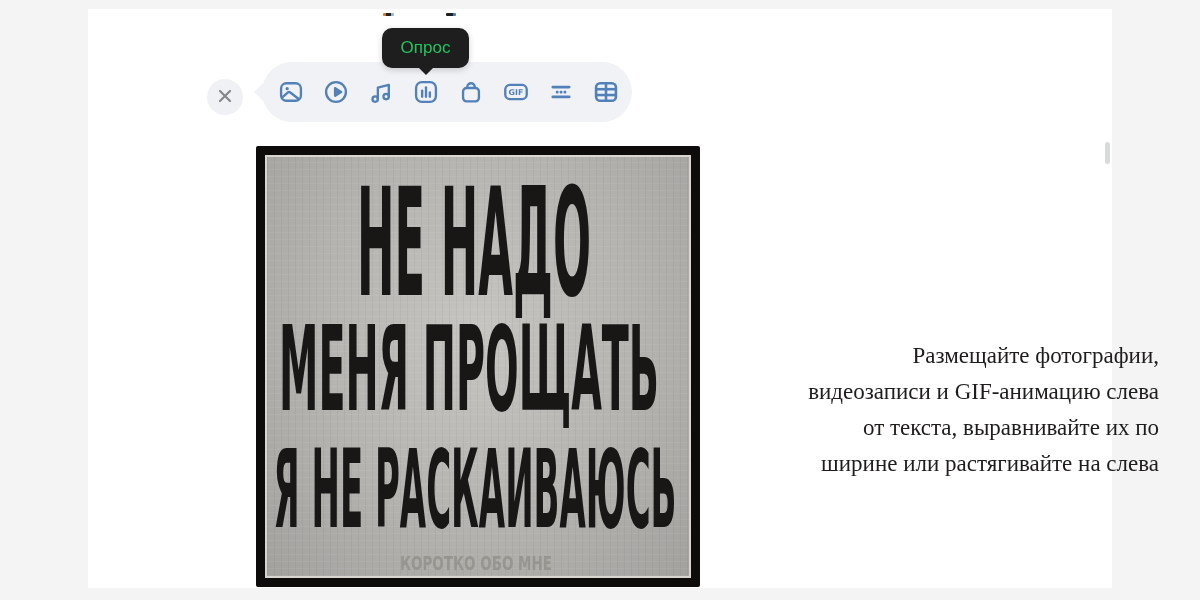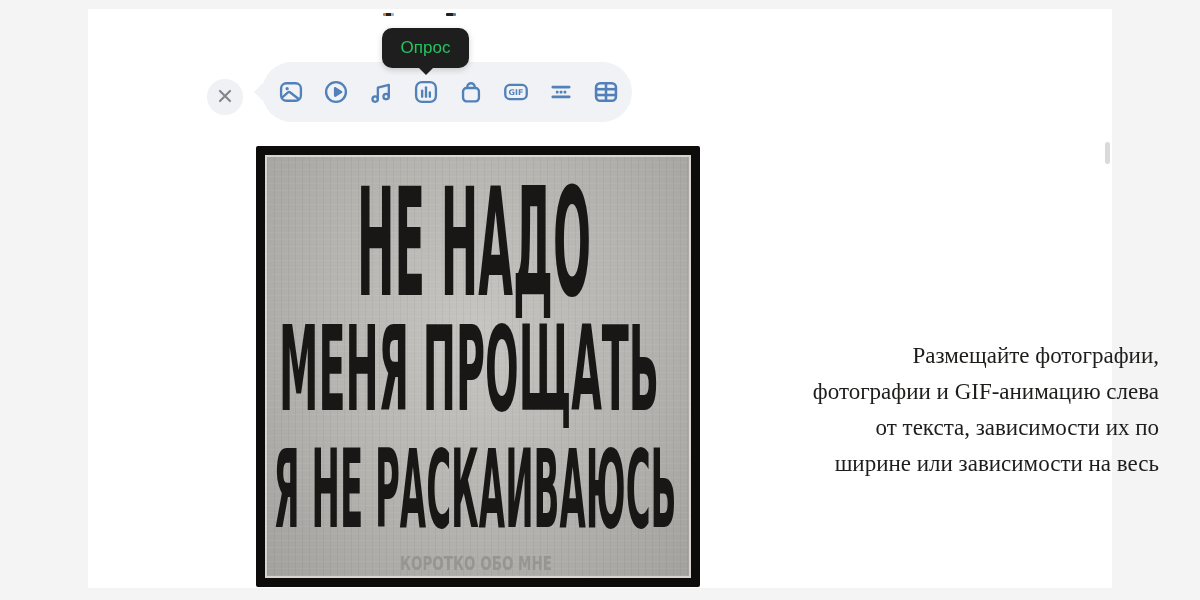--- a/index.html
+++ b/index.html
@@ -181,21 +181,21 @@
           <text x="207" y="92" transform="scale(1,1.5)" text-anchor="middle" font-size="100" textLength="234" lengthAdjust="spacingAndGlyphs">НЕ НАДО</text>
           <text x="202" y="168.5" transform="scale(1,1.5)" text-anchor="middle" font-size="78" textLength="380" lengthAdjust="spacingAndGlyphs">МЕНЯ ПРОЩАТЬ</text>
           <text x="208" y="246.5" transform="scale(1,1.5)" text-anchor="middle" font-size="73" textLength="403" lengthAdjust="spacingAndGlyphs">Я НЕ РАСКАИВАЮСЬ</text>
           <text class="cap" x="209" y="413" text-anchor="middle" font-size="20" textLength="152" lengthAdjust="spacingAndGlyphs">КОРОТКО ОБО МНЕ</text>
         </svg>
       </div>
     </div>
 
     <div class="descr">
       <div>Размещайте фотографии,</div>
-      <div>фотографии и GIF-анимацию слева</div>
-      <div>от текста, зависимости их по</div>
-      <div>ширине или зависимости на весь</div>
+      <div>видеозаписи и GIF-анимацию слева</div>
+      <div>от текста, выравнивайте их по</div>
+      <div>ширине или растягивайте на слева</div>
     </div>
 
     <div class="scroll-thumb"></div>
 
   </div>
 </div>
 
 </body></html>

